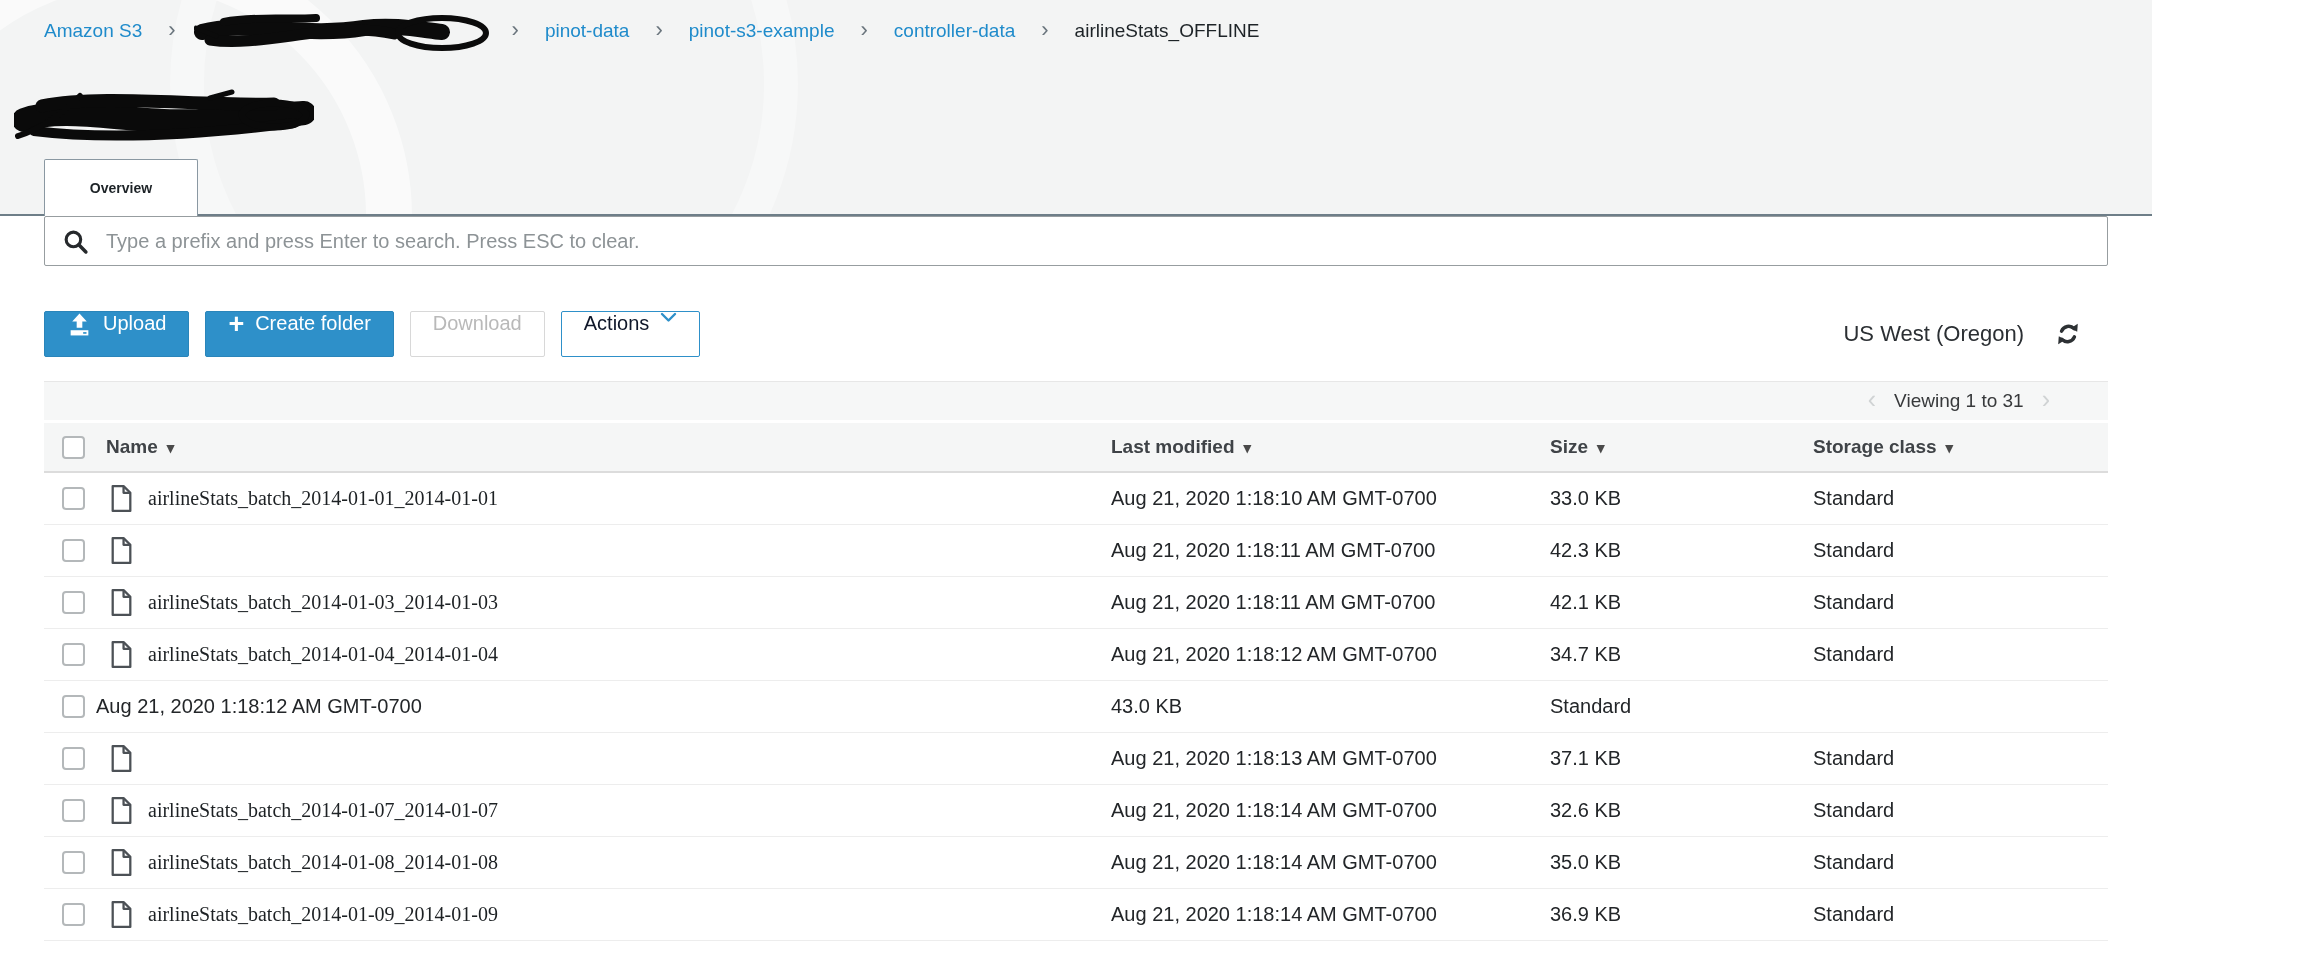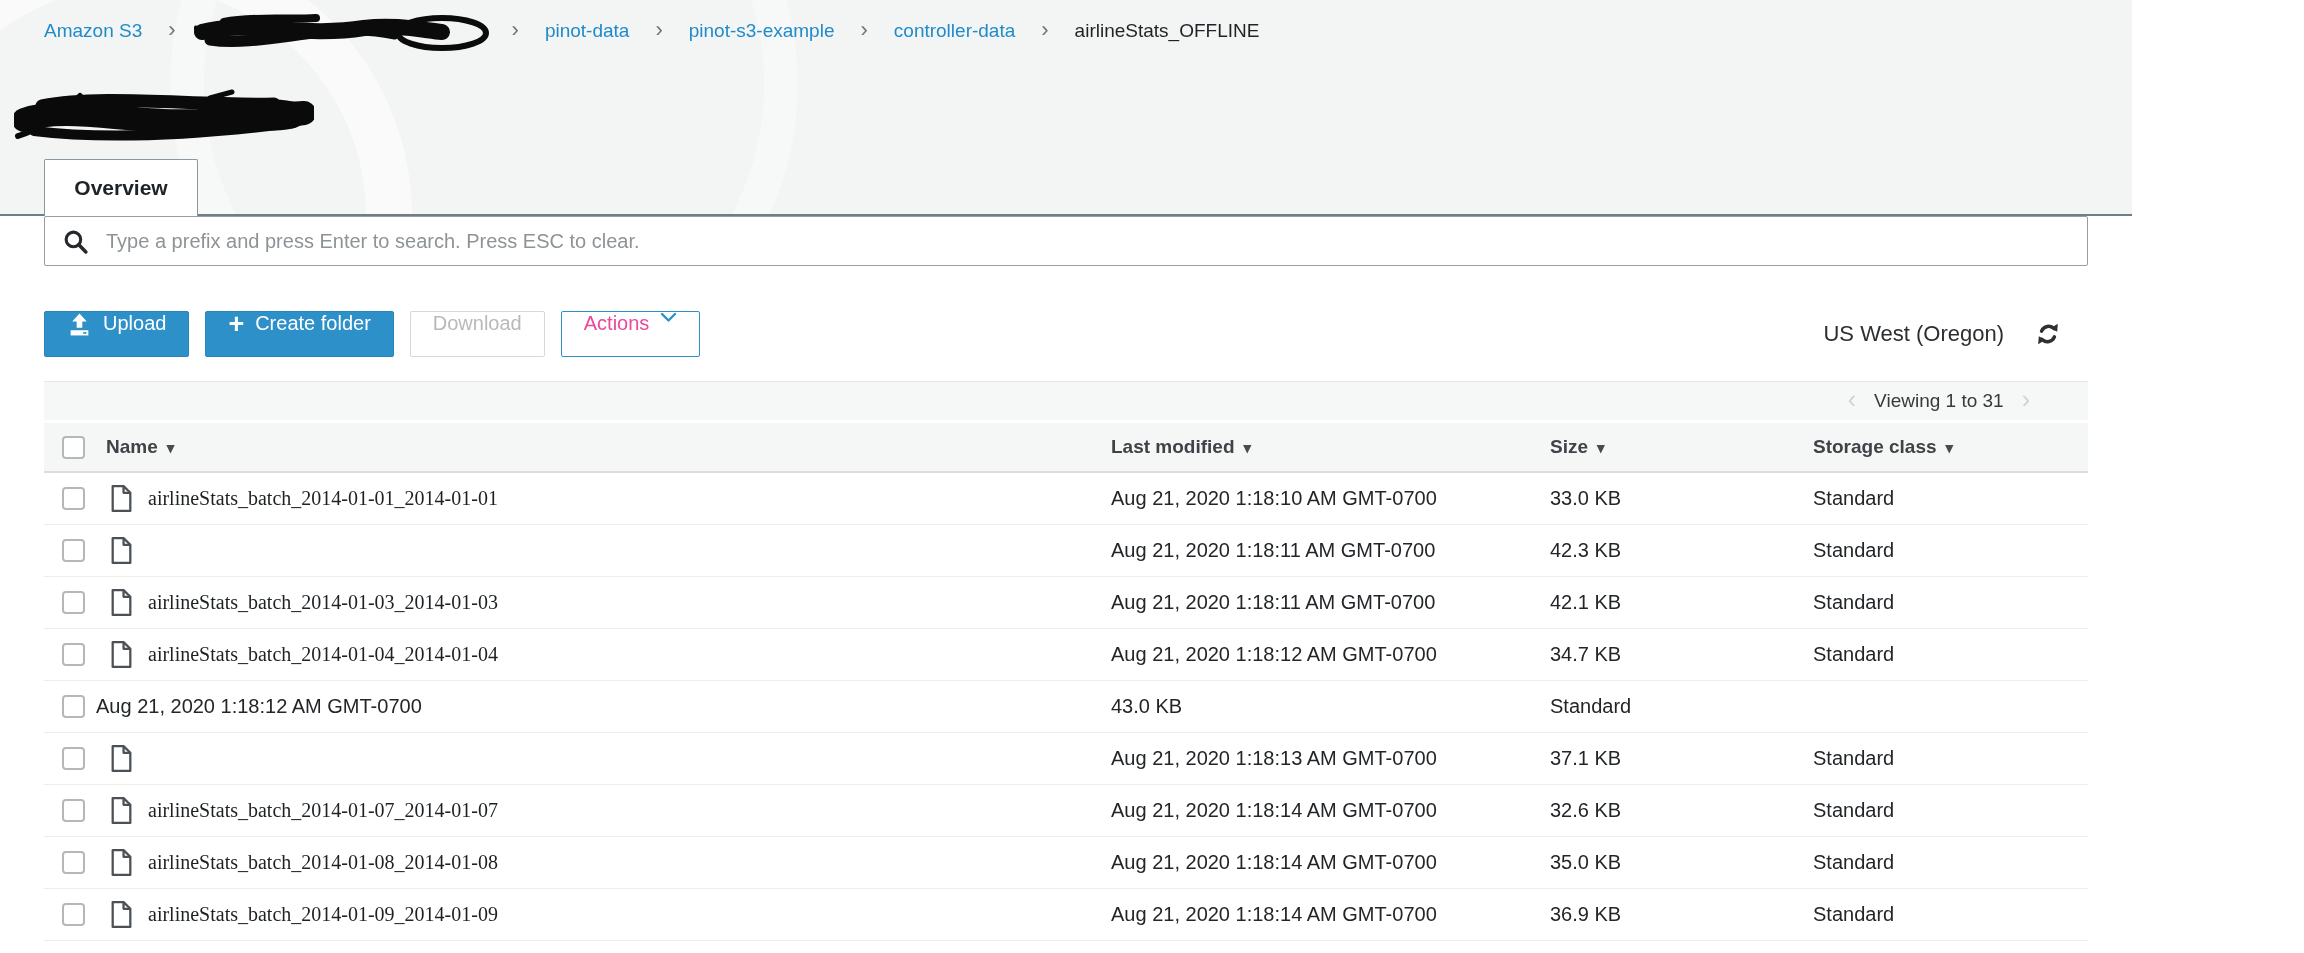--- a/index.html
+++ b/index.html
@@ -1,17 +1,17 @@
 <!DOCTYPE html>
 <html><head>
 <meta charset="utf-8">
 <style>
   html,body{margin:0;padding:0;background:#fff;}
   .page{position:relative;width:2132px;height:953px;background:#fff;overflow:hidden;
-        font-family:"Liberation Sans",sans-serif;color:#222527;}
+        font-family:"Liberation Sans",sans-serif;color:#222527;padding-left:20px;}
 
   
   .topbar{position:absolute;top:0;left:0;right:0;height:214px;background:#f3f4f4;
           border-bottom:2px solid #6e7e88;overflow:visible;z-index:1;}
   .topbar-decor{position:absolute;top:0;left:0;right:0;bottom:0;overflow:hidden;}
   .decor-circle-1{position:absolute;left:-140px;top:-60px;width:460px;height:460px;
                   border:46px solid rgba(255,255,255,.55);border-radius:50%;}
   .decor-circle-2{position:absolute;left:170px;top:-230px;width:560px;height:560px;
                   border:34px solid rgba(255,255,255,.35);border-radius:50%;}
 
@@ -20,38 +20,38 @@
   .crumb-link{color:#1f8bcb;cursor:pointer;text-decoration:none;}
   .crumb-current{color:#1d2327;}
   .crumb-sep{color:#6a757d;font-size:22px;line-height:1;transform:translateY(-1px);}
   .crumb-scribble{display:block;margin:0 -8px;}
 
   .title-scribble{position:absolute;left:14px;top:86px;z-index:2;}
 
   .tab{position:absolute;left:44px;bottom:-2px;width:152px;height:56px;background:#fff;
        border:1px solid #8a98a2;border-bottom:none;border-radius:2px 2px 0 0;
        display:flex;align-items:center;justify-content:center;
-       font-size:21px;font-weight:bold;color:#1d2327;z-index:3;cursor:pointer;}
+       font-size:14px;font-weight:bold;color:#1d2327;z-index:3;cursor:pointer;}
 
   
   .content{position:absolute;top:216px;left:0;right:0;bottom:0;padding:0 44px;background:#fff;}
 
   .searchbar{height:48px;border:1px solid #979da0;border-radius:2px;background:#fff;
              display:flex;align-items:center;padding:0 17px;gap:15px;}
   .searchbar input{flex:1;border:none;outline:none;font-size:20px;color:#33383b;background:transparent;
                    font-family:"Liberation Sans",sans-serif;}
   .searchbar input::placeholder{color:#8d9396;opacity:1;}
 
   .toolbar{margin-top:45px;height:46px;display:flex;align-items:center;gap:16px;}
   .btn{height:46px;border-radius:2px;font-size:20px;display:inline-flex;align-items:flex-start;
        justify-content:center;padding:0 22px;gap:11px;cursor:pointer;border:1px solid transparent;
        font-family:"Liberation Sans",sans-serif;background:#fff;}
   .btn-primary{background:#2e90c9;border-color:#2a85ba;color:#fff;}
   .btn-disabled{color:#b9b9b9;border:1px solid #d8d8d8;cursor:default;}
-  .btn-outline{color:#ec4899;border:1px solid #2e90c9;}
+  .btn-outline{color:#0f172a;border:1px solid #2e90c9;}
   .plus-glyph{font-size:27px;font-weight:bold;line-height:1;transform:translateY(-1px);}
   .toolbar-right{margin-left:auto;display:flex;align-items:center;gap:30px;padding-right:26px;}
   .region-label{font-size:22px;color:#2b2f33;}
   .refresh-btn{background:none;border:none;padding:0;cursor:pointer;display:flex;align-items:center;}
 
   .view-band{margin-top:24px;height:38px;background:#f6f7f7;border-top:1px solid #e7e7e7;
              display:flex;align-items:center;justify-content:flex-end;gap:18px;
              padding-right:58px;font-size:19px;color:#37393b;}
   .page-chev{color:#d0d3d4;font-size:25px;line-height:1;cursor:pointer;transform:translateY(-2px);}
 

